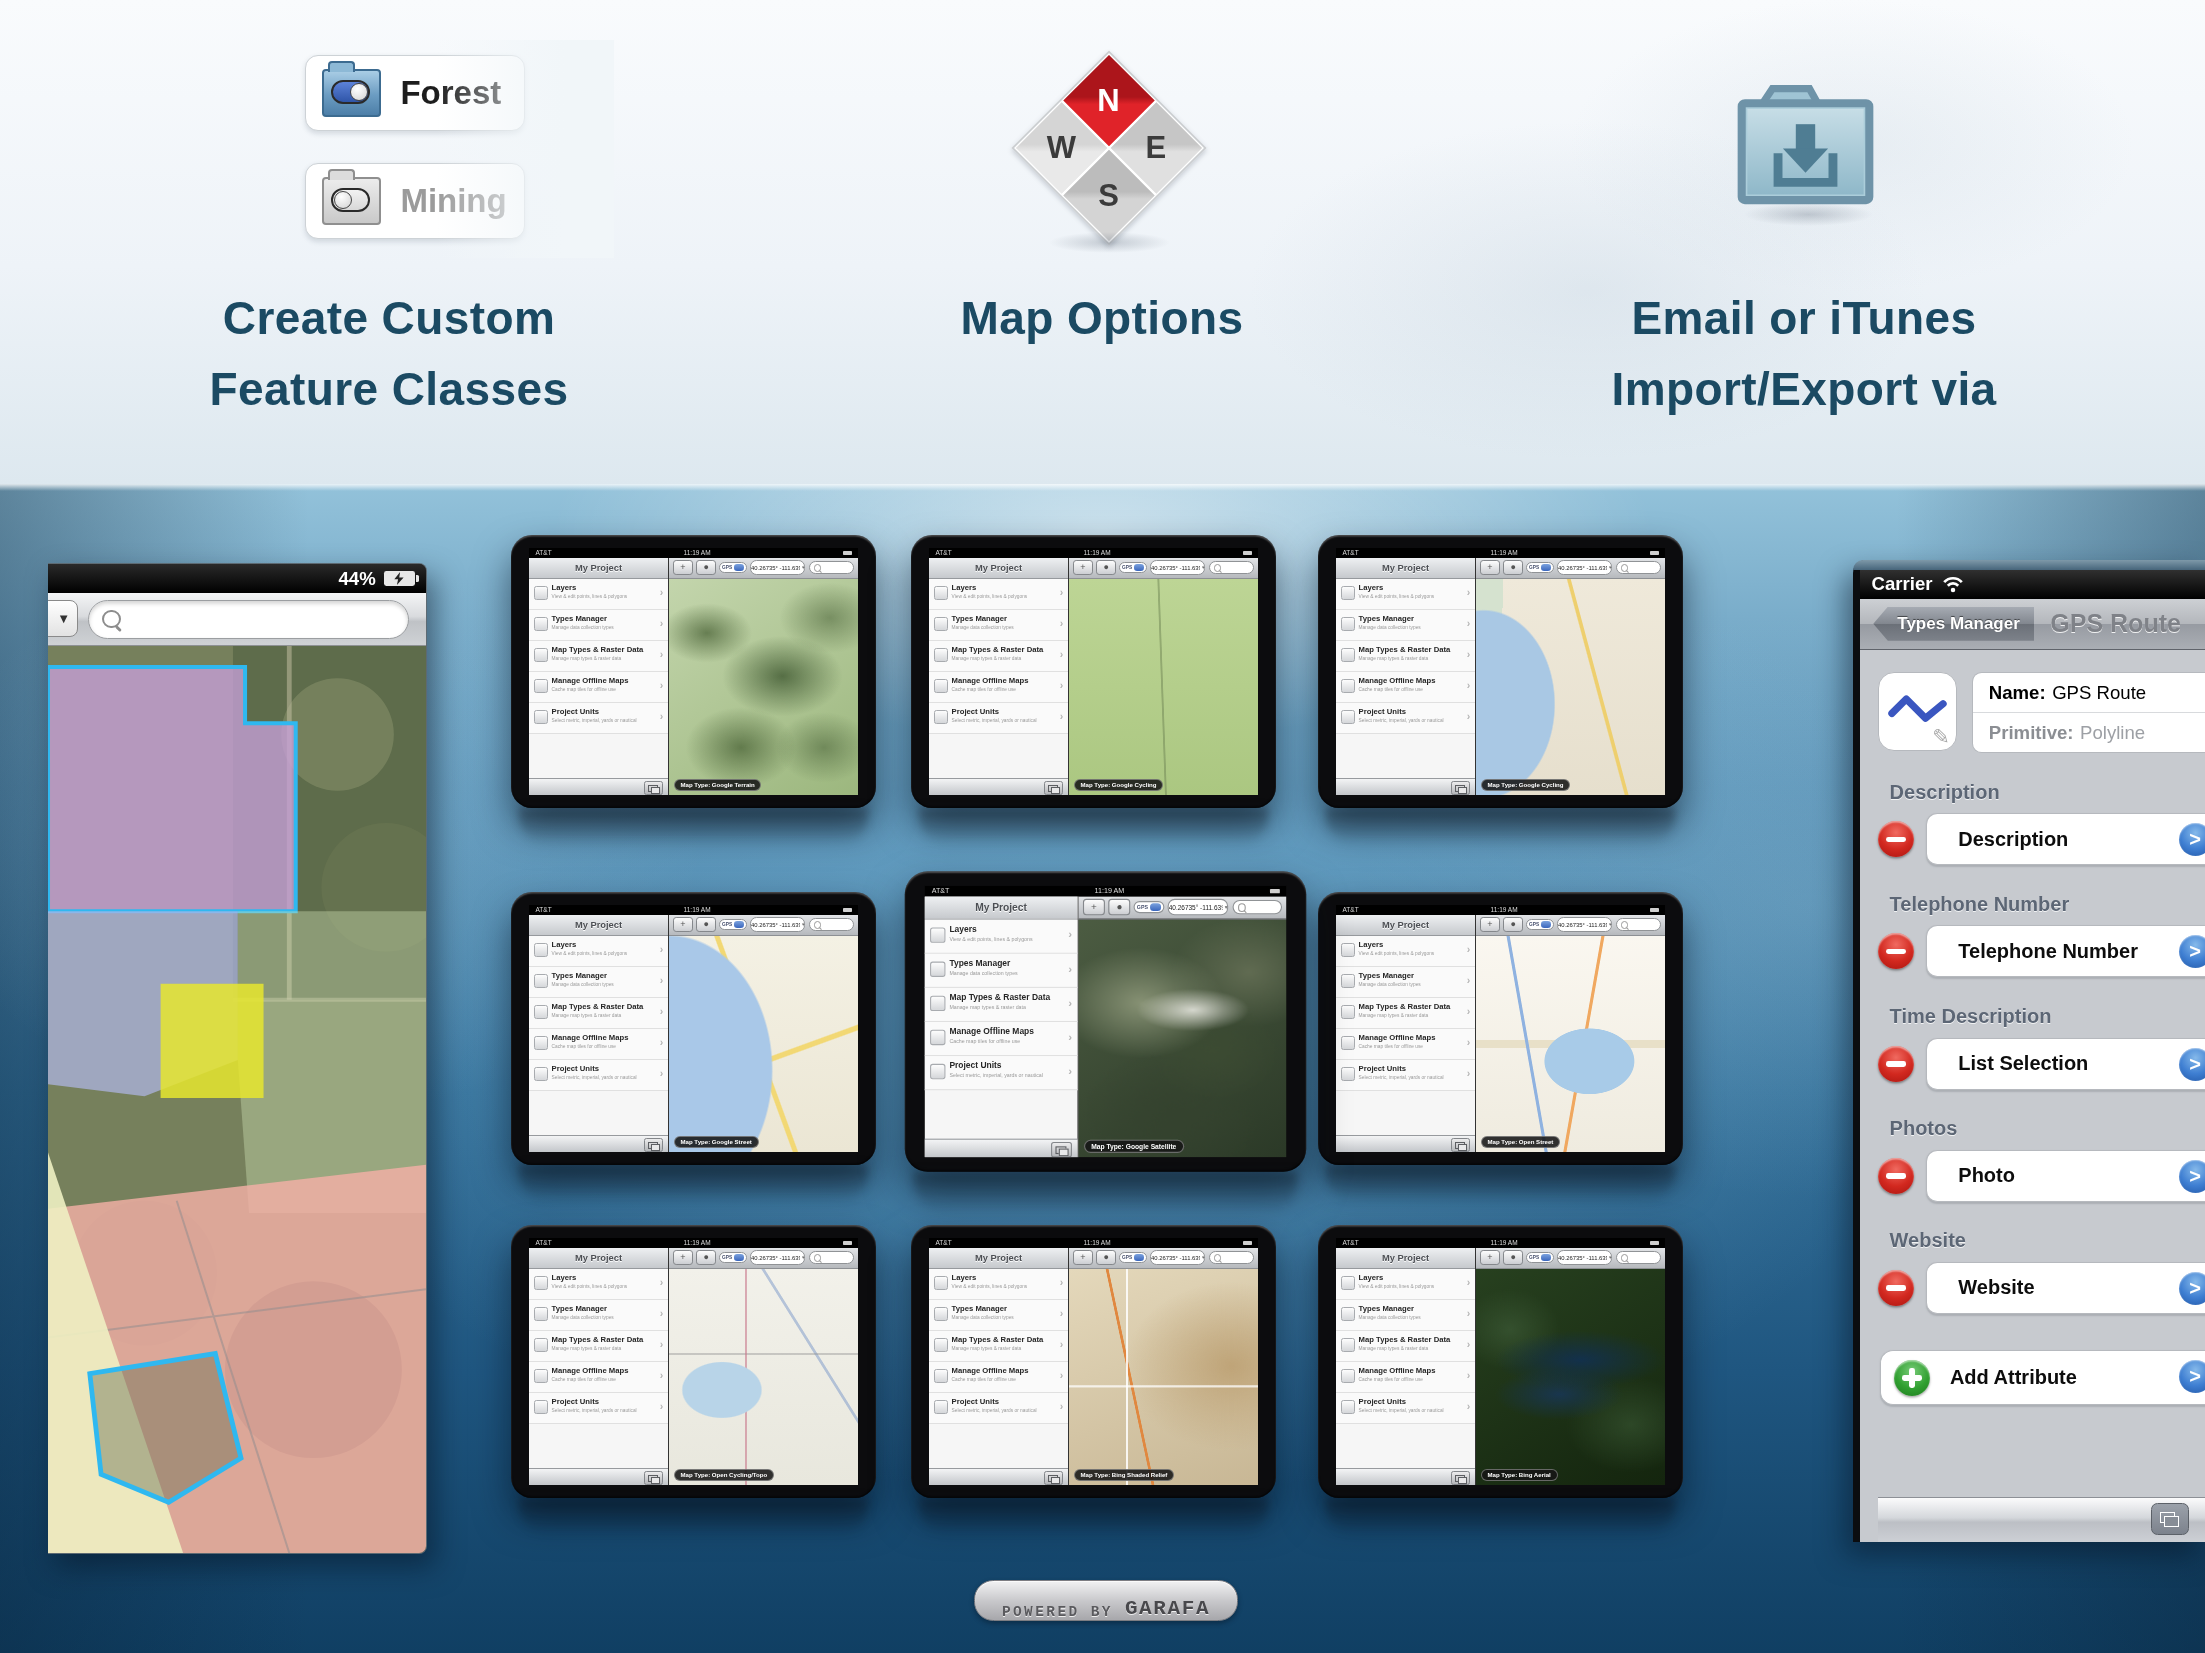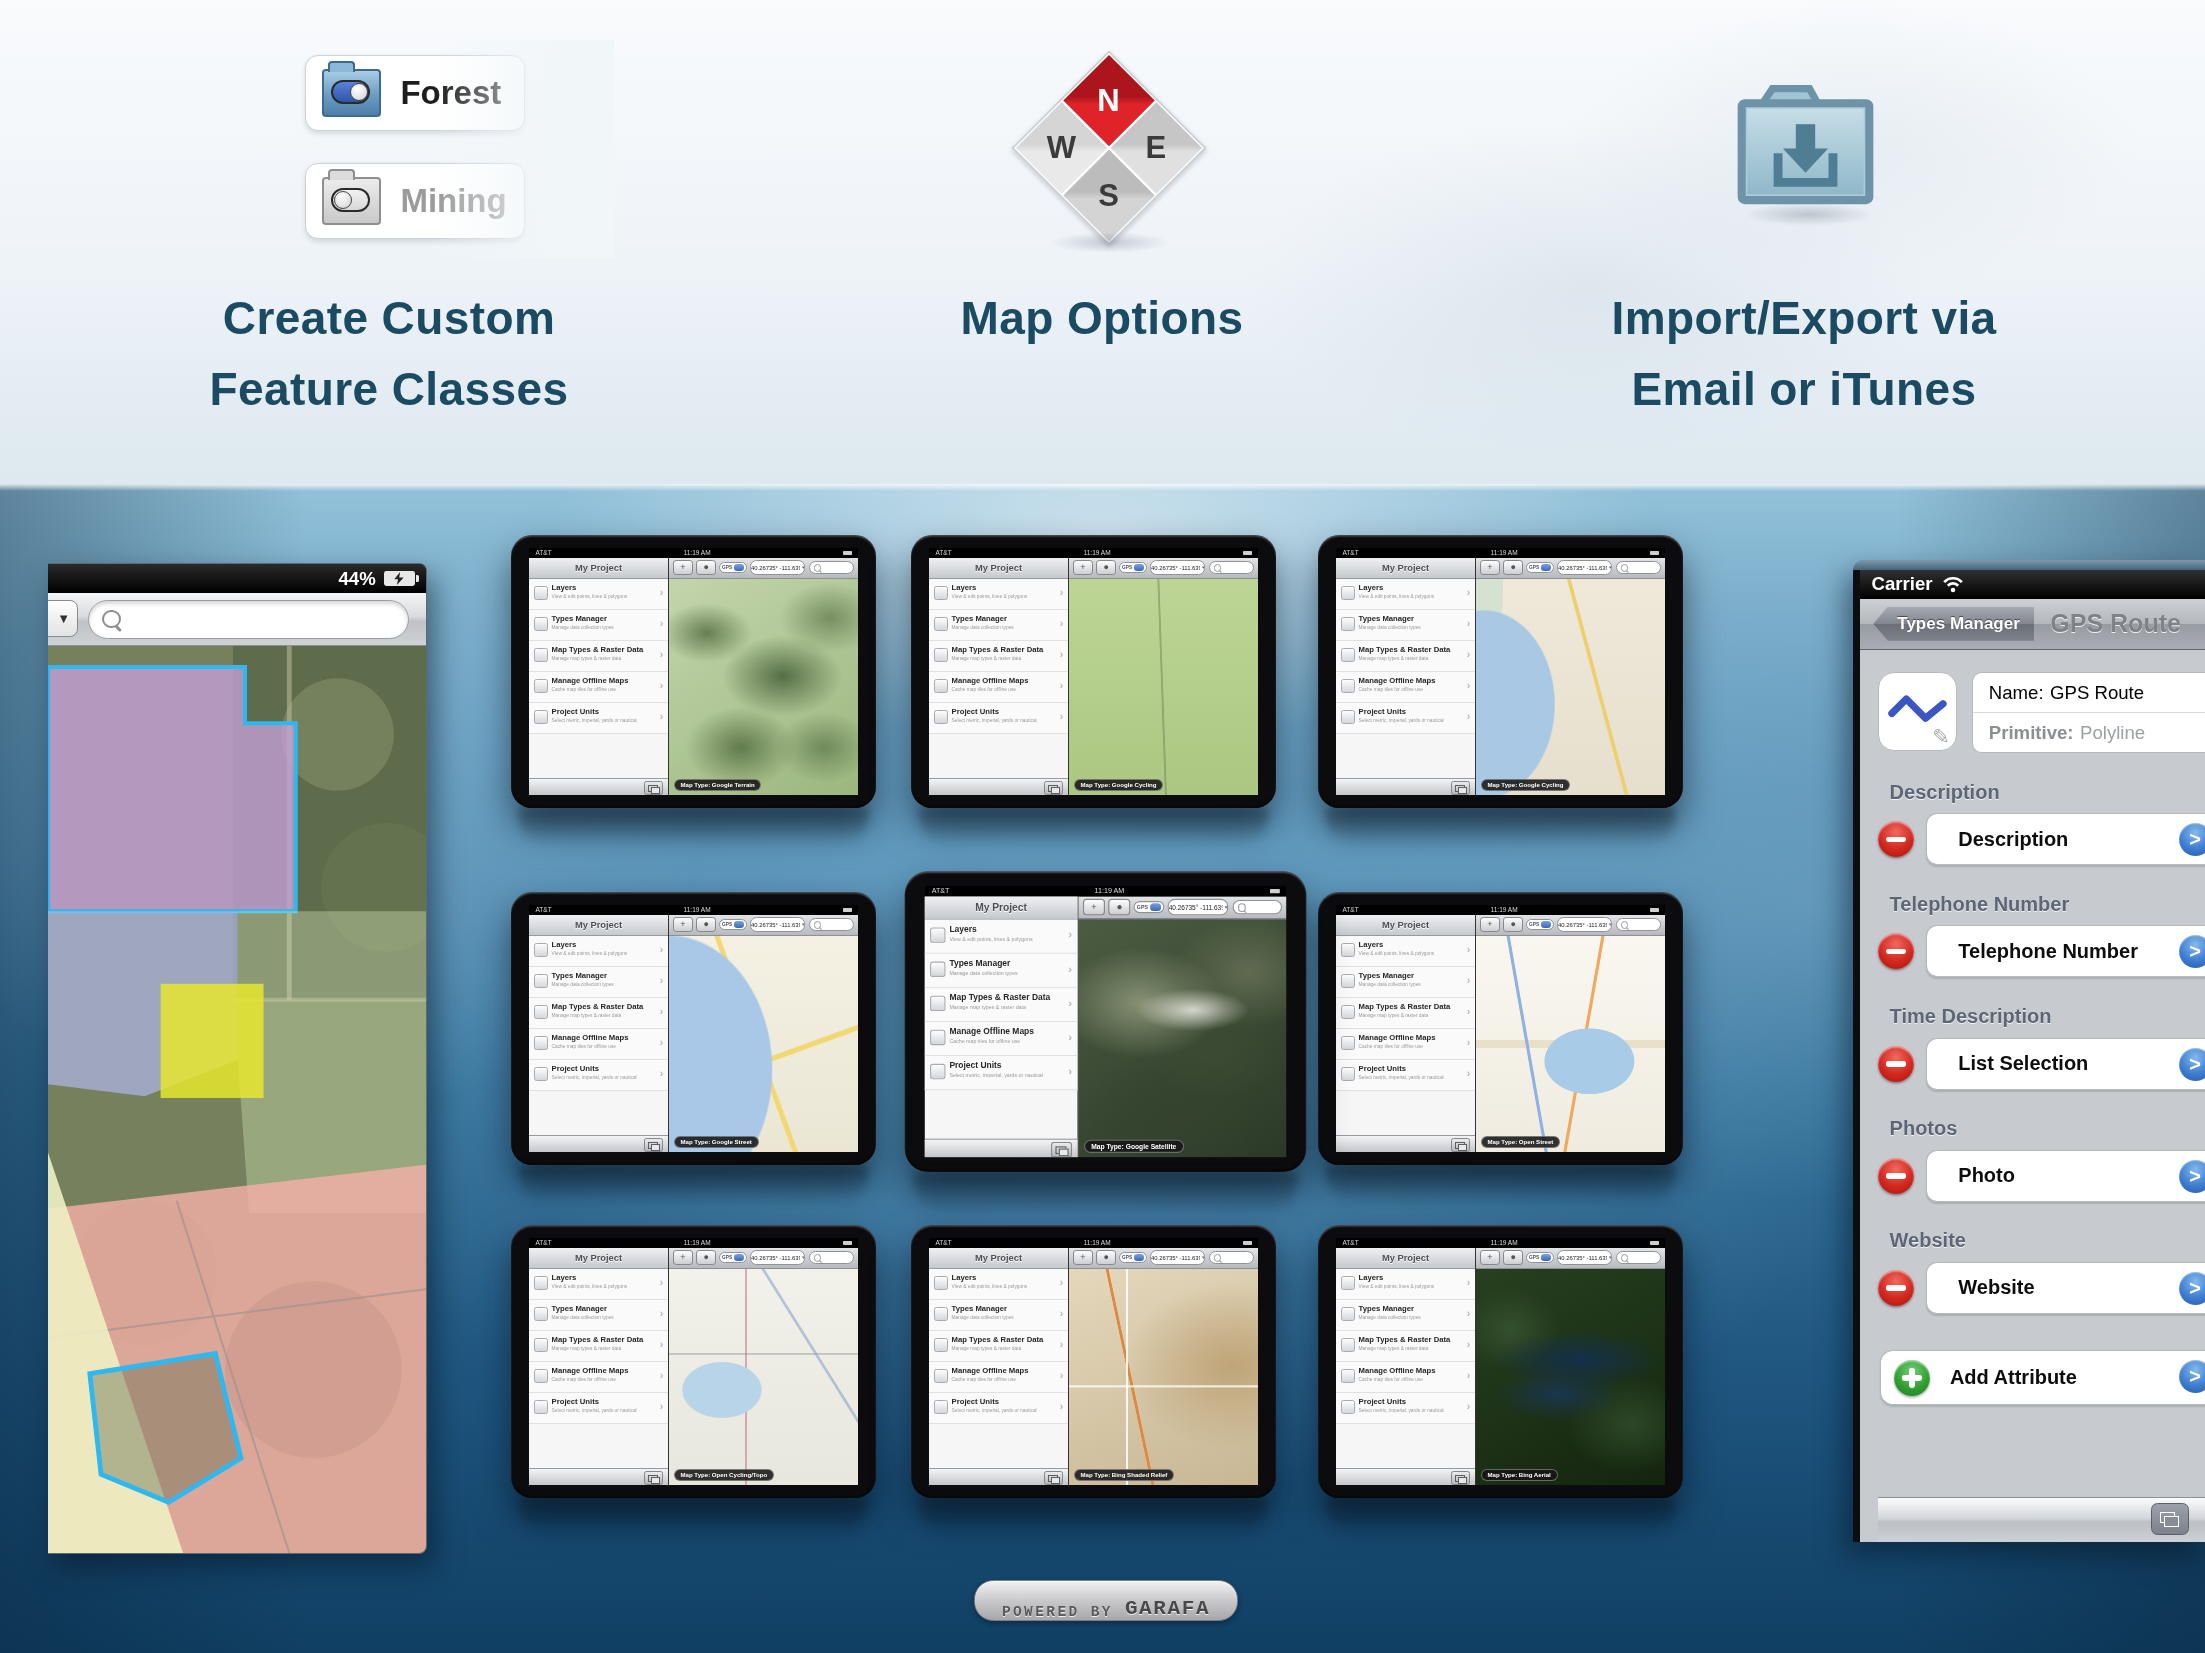--- a/index.html
+++ b/index.html
@@ -230,21 +230,21 @@
   #r-title{font-size:25px;font-weight:bold;color:#7f8288;text-shadow:0 0.8px 0 rgba(255,255,255,.85);}
   #r-content{flex:1;position:relative;padding:22.6px 0 0 18px;display:flex;flex-direction:column;min-height:0;}
   #type-row{display:flex;gap:14.5px;flex:0 0 auto;}
   #type-icon{width:79px;height:79px;background:#fff;border:1.6px solid #b6b9be;border-radius:16px;
     position:relative;box-sizing:border-box;flex:0 0 auto;}
   #type-icon svg{position:absolute;left:8px;top:18px;}
   #pencil{position:absolute;right:6.5px;bottom:1.6px;font-size:21px;color:#a9a9a9;}
   #name-group{flex:1;margin-right:-9.7px;border:1.6px solid #b6b9be;border-right:none;border-radius:9.7px 0 0 9.7px;overflow:hidden;}
   .ng-row{height:39px;background:#fff;display:flex;align-items:center;padding-left:16px;font-size:18.6px;gap:6.5px;}
   .ng-row + .ng-row{border-top:1.6px solid #d8dadd;}
-  .ng-b{font-weight:normal;color:#000;} .ng-v{color:#000;}
+  .ng-b{font-weight:bold;color:#000;} .ng-v{color:#000;}
   .ng-b2{font-weight:bold;color:#8b8e93;} .ng-v2{color:#9da0a5;}
   .sec-header{margin:27.4px 0 9.7px 11.3px;font-size:20px;font-weight:bold;color:#5c6675;
     text-shadow:0 0.8px 0 rgba(255,255,255,.75);}
   .sec-row{position:relative;height:52px;}
   .minus-btn{position:absolute;left:0;top:8px;width:36px;height:36px;border-radius:50%;
     background:radial-gradient(circle at 50% 32%,#f06a60 0%,#d2281f 55%,#a81510 100%);
     box-shadow:0 1.6px 2.4px rgba(0,0,0,.4), inset 0 1.6px 1.6px rgba(255,255,255,.55);}
   .minus-bar{position:absolute;left:8px;top:15.3px;width:20px;height:5.7px;background:#fff;border-radius:2.4px;}
   .cell{position:absolute;left:48px;top:0;right:-11.3px;height:52px;background:#fff;border:1.6px solid #b6b9be;
     border-right:none;border-radius:11.3px 0 0 11.3px;display:flex;align-items:center;padding-left:31px;
@@ -335,22 +335,22 @@
   <div id="impexp-shadow"></div>
 
   <div id="head1" class="head">
     <div>Create Custom</div>
       <div>Feature Classes</div>
   </div>
   <div id="head2" class="head">
       <div>Map Options</div>
   </div>
   <div id="head3" class="head">
-    <div>Import/Export via</div>
-      <div>Email or iTunes</div>
+    <div>Email or iTunes</div>
+      <div>Import/Export via</div>
   </div>
 </div>
 
 <div id="blue-band"></div>
 
 <div id="ipad-grid">
     <div class="ipad p1">
     <div class="ipad-screen">
       <div class="istatus">
         <span class="is-left">AT&amp;T</span>

